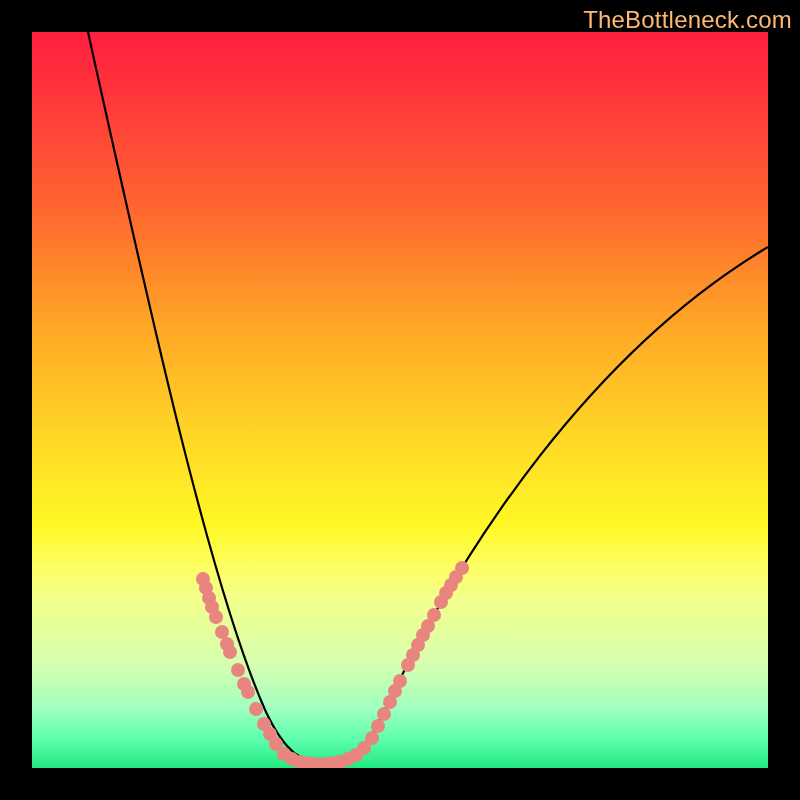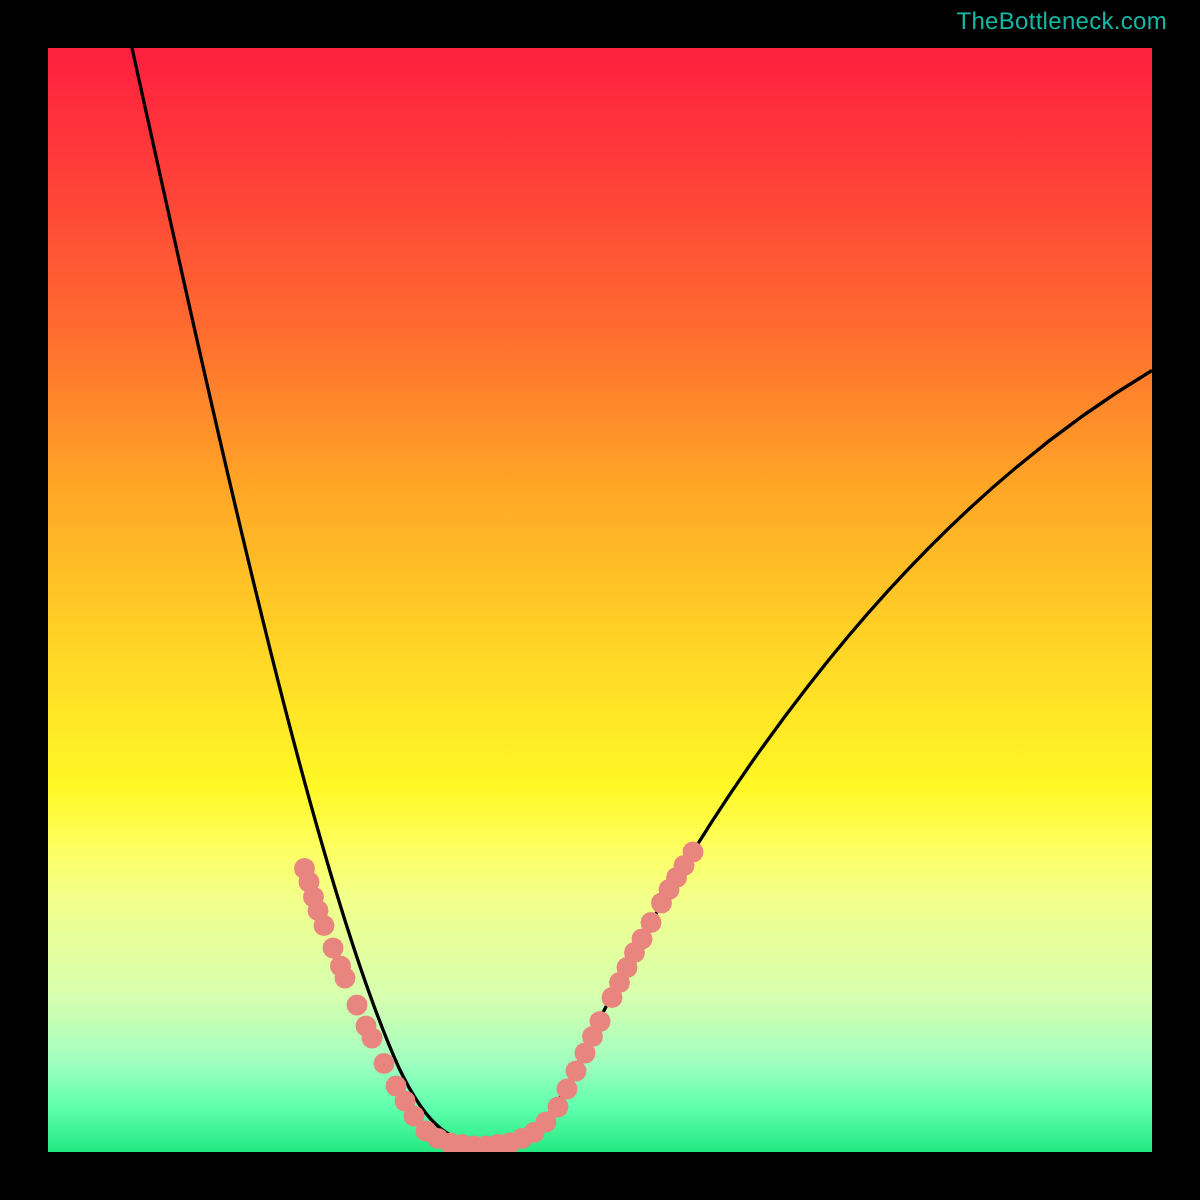--- a/index.html
+++ b/index.html
@@ -28,23 +28,23 @@
       #f2ff8a 77%,
       #d6ffb0 86%,
       #9fffc0 92%,
       #5effad 96%,
       #23e981 100%
     );
   }
   .watermark {
     position: absolute;
     top: 6px;
-    right: 22px;
-    color: #14b8a6;
-    font-size: 16px;
+    right: 8px;
+    color: #fdba74;
+    font-size: 24px;
     font-weight: 500;
     font-family: Arial, Helvetica, sans-serif;
     letter-spacing: 0.2px;
   }
   .curve-svg {
     position: absolute;
     left: 0;
     top: 0;
     width: 736px;
     height: 736px;

